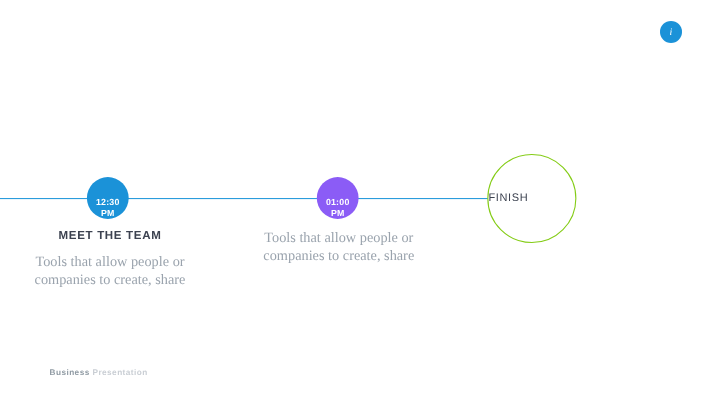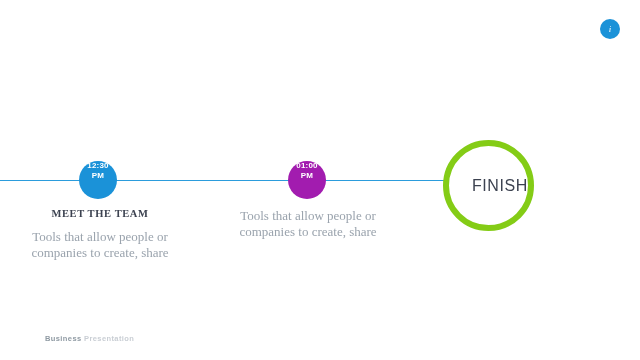--- a/index.html
+++ b/index.html
@@ -56,69 +56,68 @@
     height: 38px;
     border-radius: 50%;
     color: #ffffff;
     text-align: center;
     font-size: 8px;
     font-weight: bold;
     line-height: 10px;
     display: flex;
     flex-direction: column;
     align-items: center;
-    justify-content: flex-start;
+    justify-content: flex-end;
     letter-spacing: 0.2px;
   }
   .node-1 {
     left: 79px;
     top: 161px;
     background: #1b92d8;
   }
   .node-2 {
     left: 288px;
     top: 161px;
-    background: #a21caf;
+    background: #8b5cf6;
   }
   .node .t-line { display: block; }
 
   
   .finish {
     position: absolute;
     left: 443px;
     top: 140px;
     width: 79px;
     height: 79px;
     border-radius: 50%;
-    border: 6px solid #84cc16;
+    border: 1px solid #84cc16;
     background: #ffffff;
     display: flex;
     align-items: center;
-    justify-content: flex-end;
+    justify-content: flex-start;
     color: #3c4250;
-    font-size: 16px;
+    font-size: 10px;
     letter-spacing: 0.6px;
   }
 
   
   .block {
     position: absolute;
     width: 200px;
     text-align: center;
   }
   .block-1 { left: 0px;  top: 208px; }
   .block-2 { left: 208px; top: 208px; }
 
   .block h3 {
     margin: 0 0 10px 0;
     font-size: 10.5px;
     font-weight: bold;
     color: #3c4250;
     letter-spacing: 0.6px;
-    font-family: Liberation Serif, serif;
   }
   .block p {
     margin: 0;
     font-size: 13px;
     line-height: 16px;
     color: #9aa3ad;
     font-family: "Liberation Serif", serif;
   }
 
   

